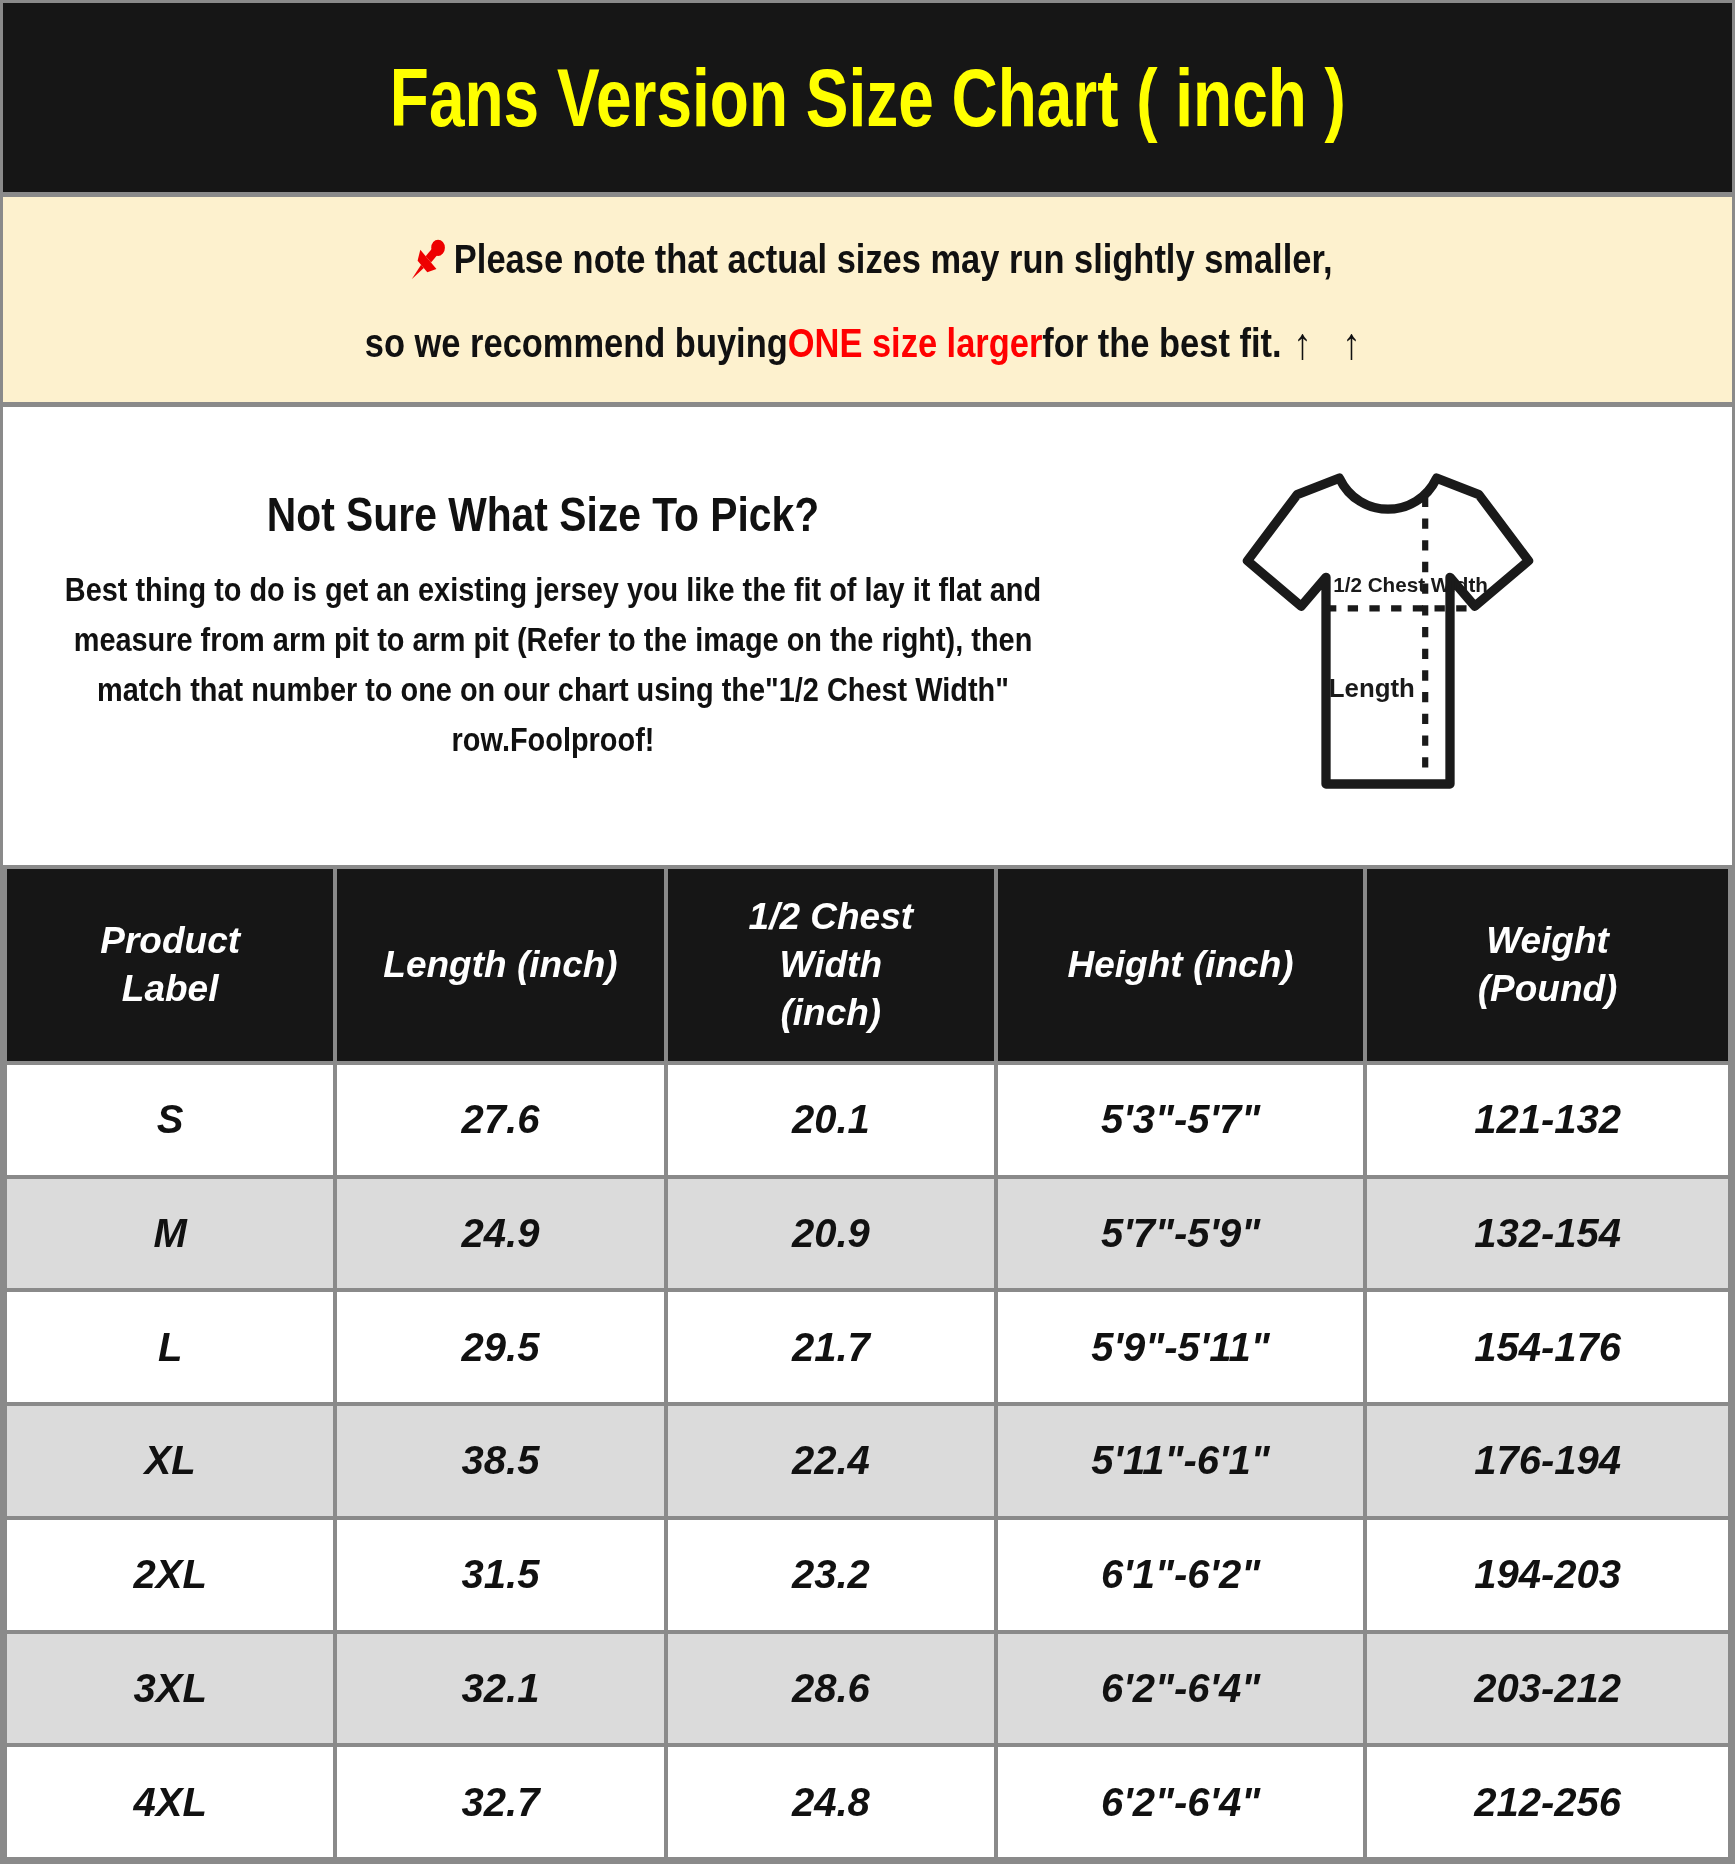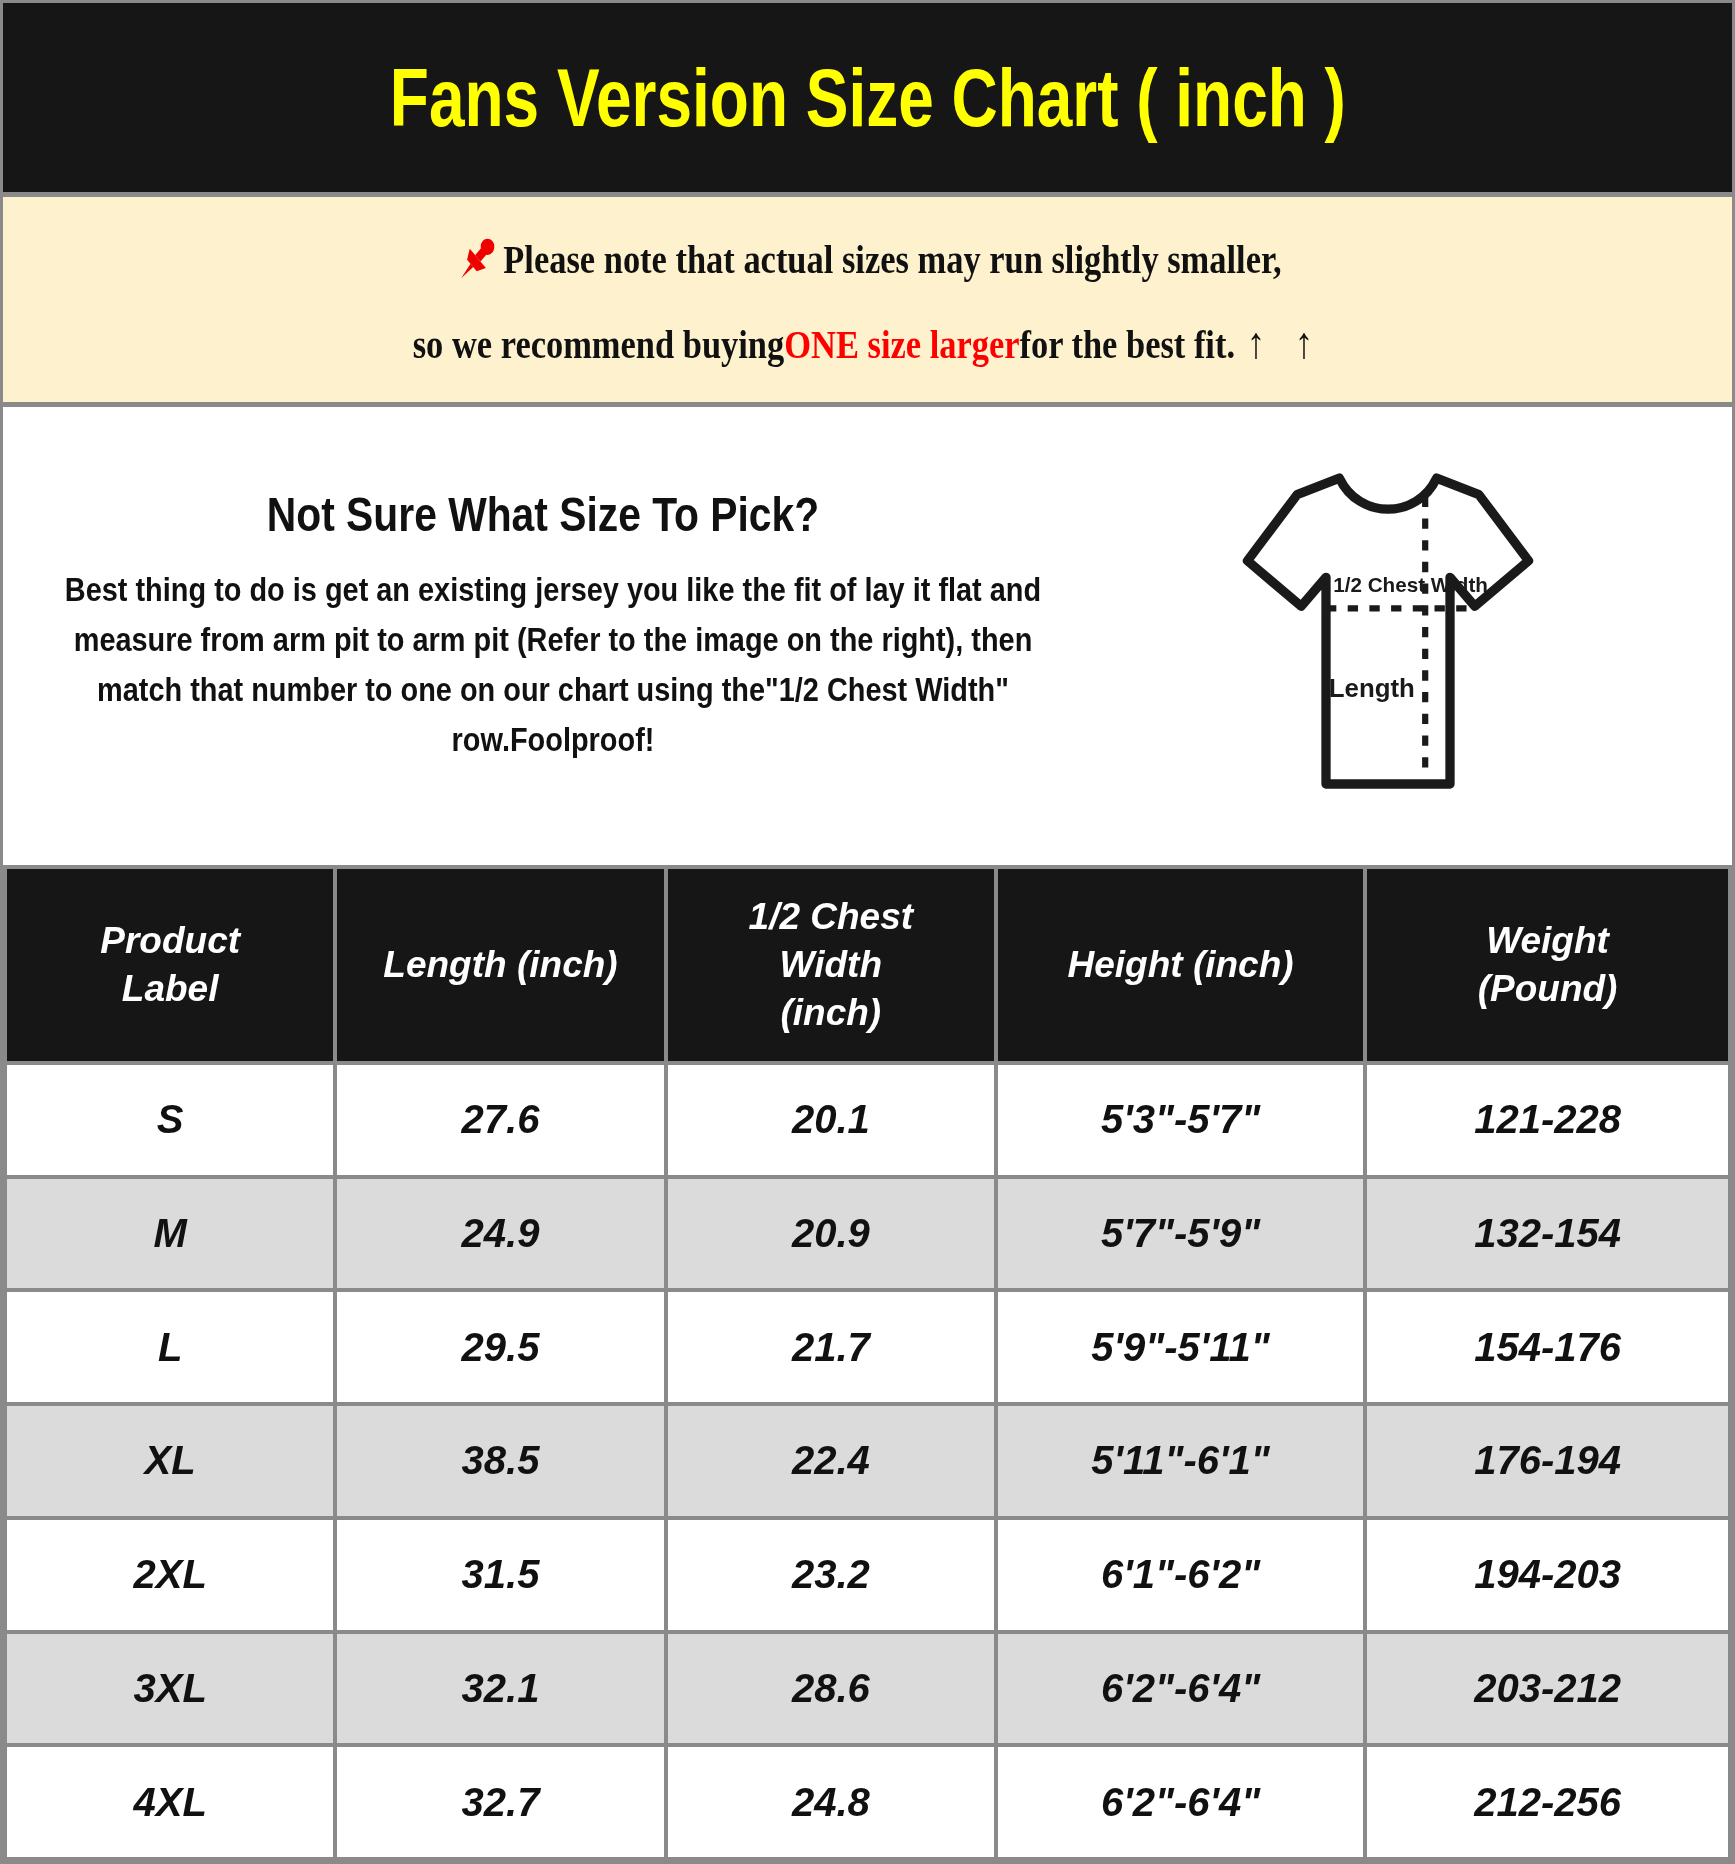--- a/index.html
+++ b/index.html
@@ -29,21 +29,20 @@
     transform:scaleX(0.78); transform-origin:center;
   }
 
   
   .notice{
     flex:none; height:210px;
     background:#fdf1ce;
     border-bottom:5px solid #8a8a8a;
     display:flex; flex-direction:column; align-items:center; justify-content:center;
     gap:30px;
-    font-family:Liberation Serif, serif;
   }
   .notice-line{
     display:flex; align-items:center; white-space:nowrap;
     font-size:41px; font-weight:bold;
     transform:scaleX(0.84); transform-origin:center;
   }
   .pin{ width:58px; height:58px; margin-right:2px; flex:none; }
   .red{ color:#ff0000; }
   .arrows{ margin-left:14px; letter-spacing:12px; font-size:44px; }
 
@@ -148,21 +147,21 @@
           <th>Weight
 (Pound)</th>
         </tr>
       </thead>
       <tbody>
         <tr>
           <td>S</td>
           <td>27.6</td>
           <td>20.1</td>
           <td>5'3"-5'7"</td>
-          <td>121-228</td>
+          <td>121-132</td>
         </tr>
         <tr>
           <td>M</td>
           <td>24.9</td>
           <td>20.9</td>
           <td>5'7"-5'9"</td>
           <td>132-154</td>
         </tr>
         <tr>
           <td>L</td>

